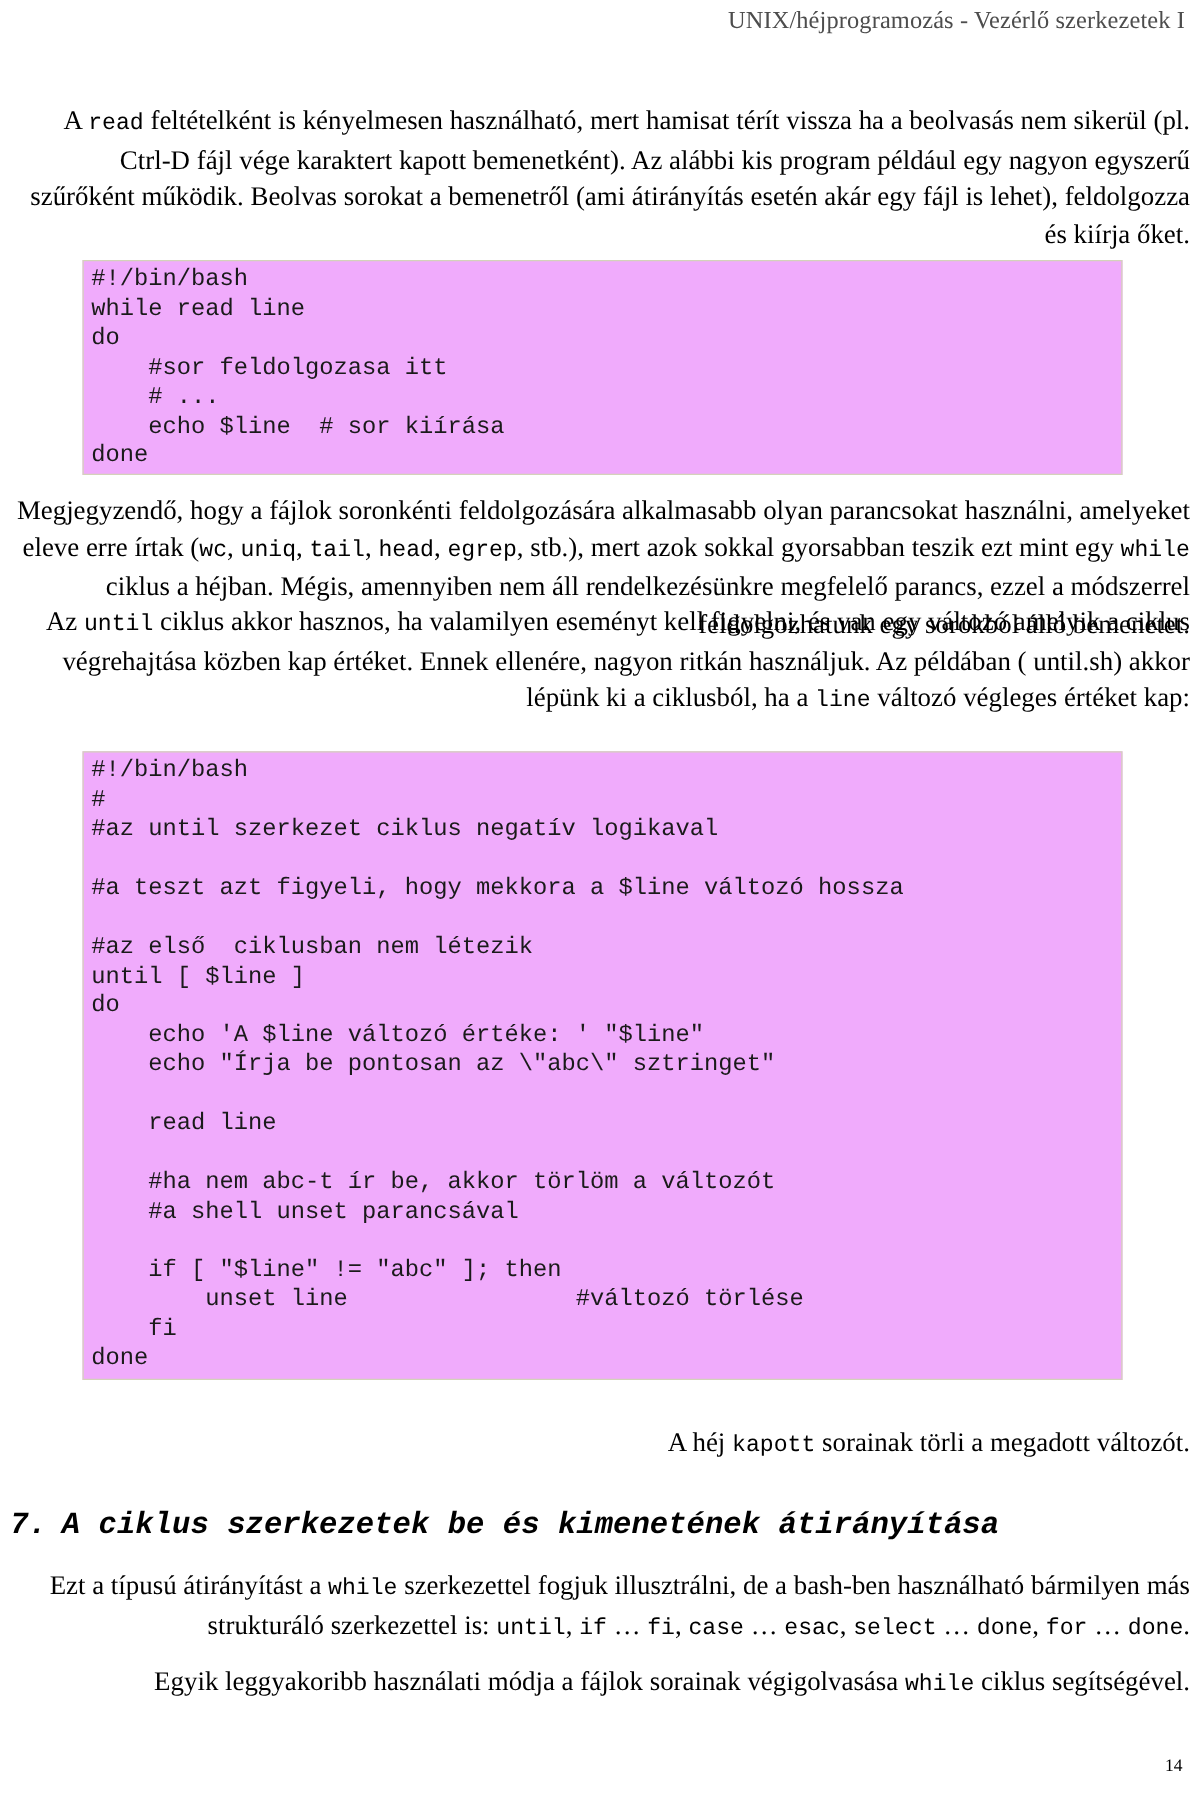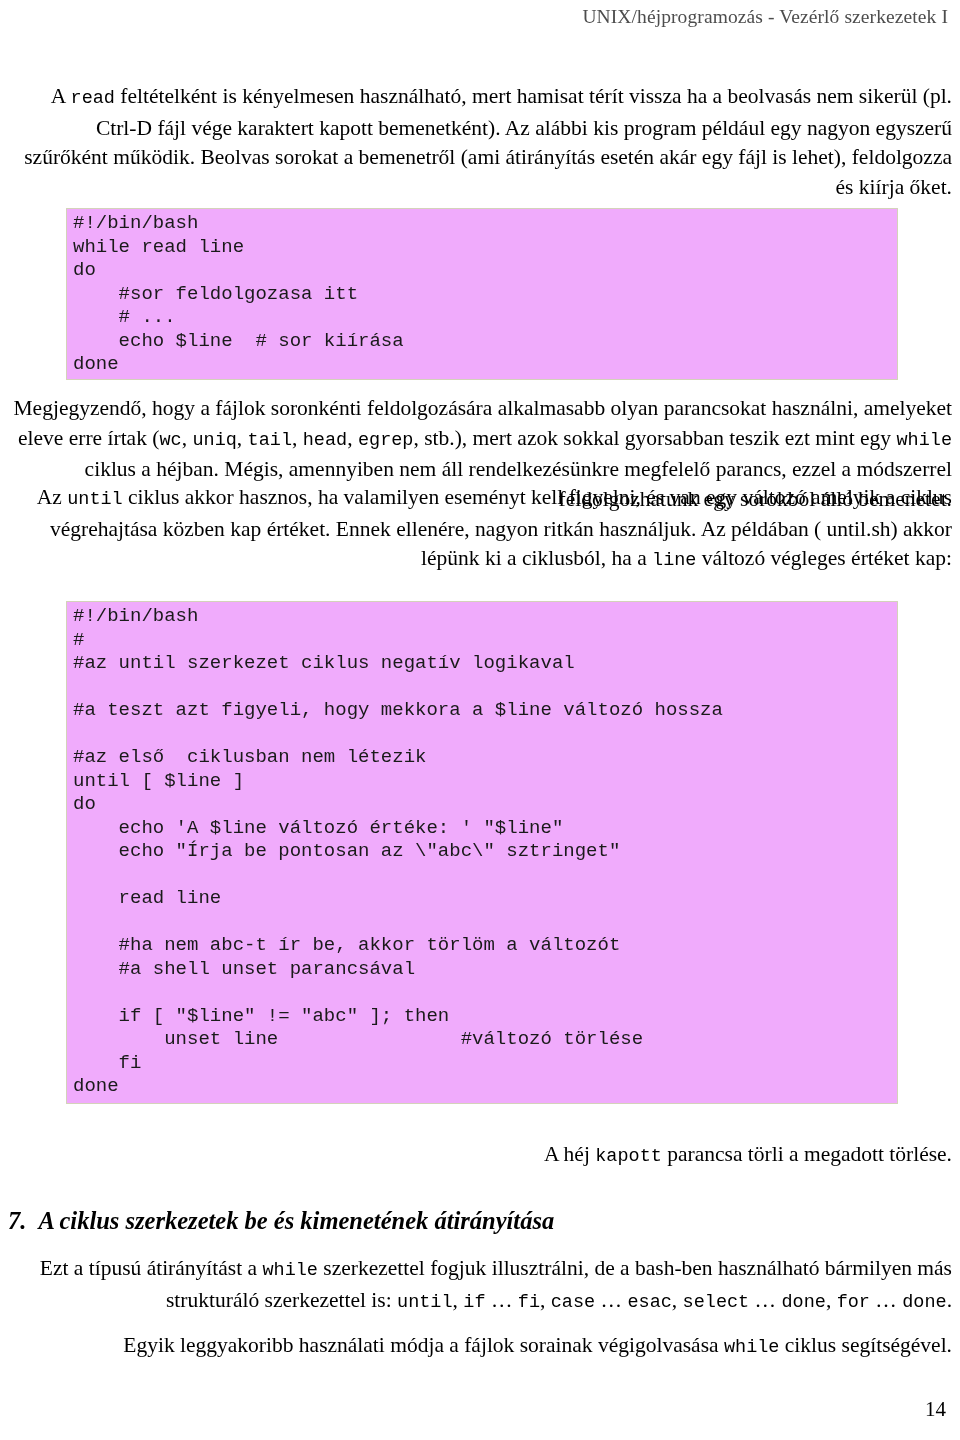--- a/index.html
+++ b/index.html
@@ -78,38 +78,38 @@
   .code2 {
     position: absolute;
     left: 66px;
     top: 601px;
     width: 832px;
     height: 503px;
   }
 
   
   .section-heading {
-    font-family: Liberation Serif, serif;
+    font-family: Liberation Mono, monospace;
     font-weight: bold;
     font-style: italic;
     font-size: 24.5px;
     line-height: 30px;
     color: #000;
     margin: 0;
     white-space: nowrap;
   }
   .section-heading .num { margin-right: 12px; }
 
   
   .page-number {
     position: absolute;
     right: 14px;
     bottom: 18px;
     font-family: "Liberation Serif", "DejaVu Serif", serif;
-    font-size: 21px;
+    font-size: 14px;
     color: #000;
   }
 
   
   .blk { position: absolute; left: 8px; width: 944px; }
   .b-intro   { top: 82px; }
   .b-after1  { top: 394px; }
   .b-until   { top: 483px; }
   .b-unset   { top: 1140px; }
   .b-head7   { top: 1206px; }
@@ -158,21 +158,21 @@
 
     #ha nem abc-t ír be, akkor törlöm a változót
     #a shell unset parancsával
 
     if [ "$line" != "abc" ]; then
         unset line                #változó törlése
     fi
 done</pre>
 
   <div class="blk b-unset">
-    <p class="para"><span>A héj </span><span class="mono">kapott</span><span> parancsa törli a megadott törlése.</span></p>
+    <p class="para"><span>A héj </span><span class="mono">kapott</span><span> sorainak törli a megadott változót.</span></p>
   </div>
 
   <div class="blk b-head7">
     <h2 class="section-heading"><span class="num">7.</span><span>A ciklus szerkezetek be és kimenetének átirányítása</span></h2>
   </div>
 
   <div class="blk b-tail">
     <p class="para"><span>Ezt a típusú átirányítást a </span><span class="mono">while</span><span> szerkezettel fogjuk illusztrálni, de a bash-ben használható bármilyen más strukturáló szerkezettel is: </span><span class="mono">until</span><span>, </span><span class="mono">if</span><span> … </span><span class="mono">fi</span><span>, </span><span class="mono">case</span><span> … </span><span class="mono">esac</span><span>, </span><span class="mono">select</span><span> … </span><span class="mono">done</span><span>, </span><span class="mono">for</span><span> … </span><span class="mono">done</span><span>.</span></p>
 
     <p class="para"><span>Egyik leggyakoribb használati módja a fájlok sorainak végigolvasása </span><span class="mono">while</span><span> ciklus segítségével.</span></p>

